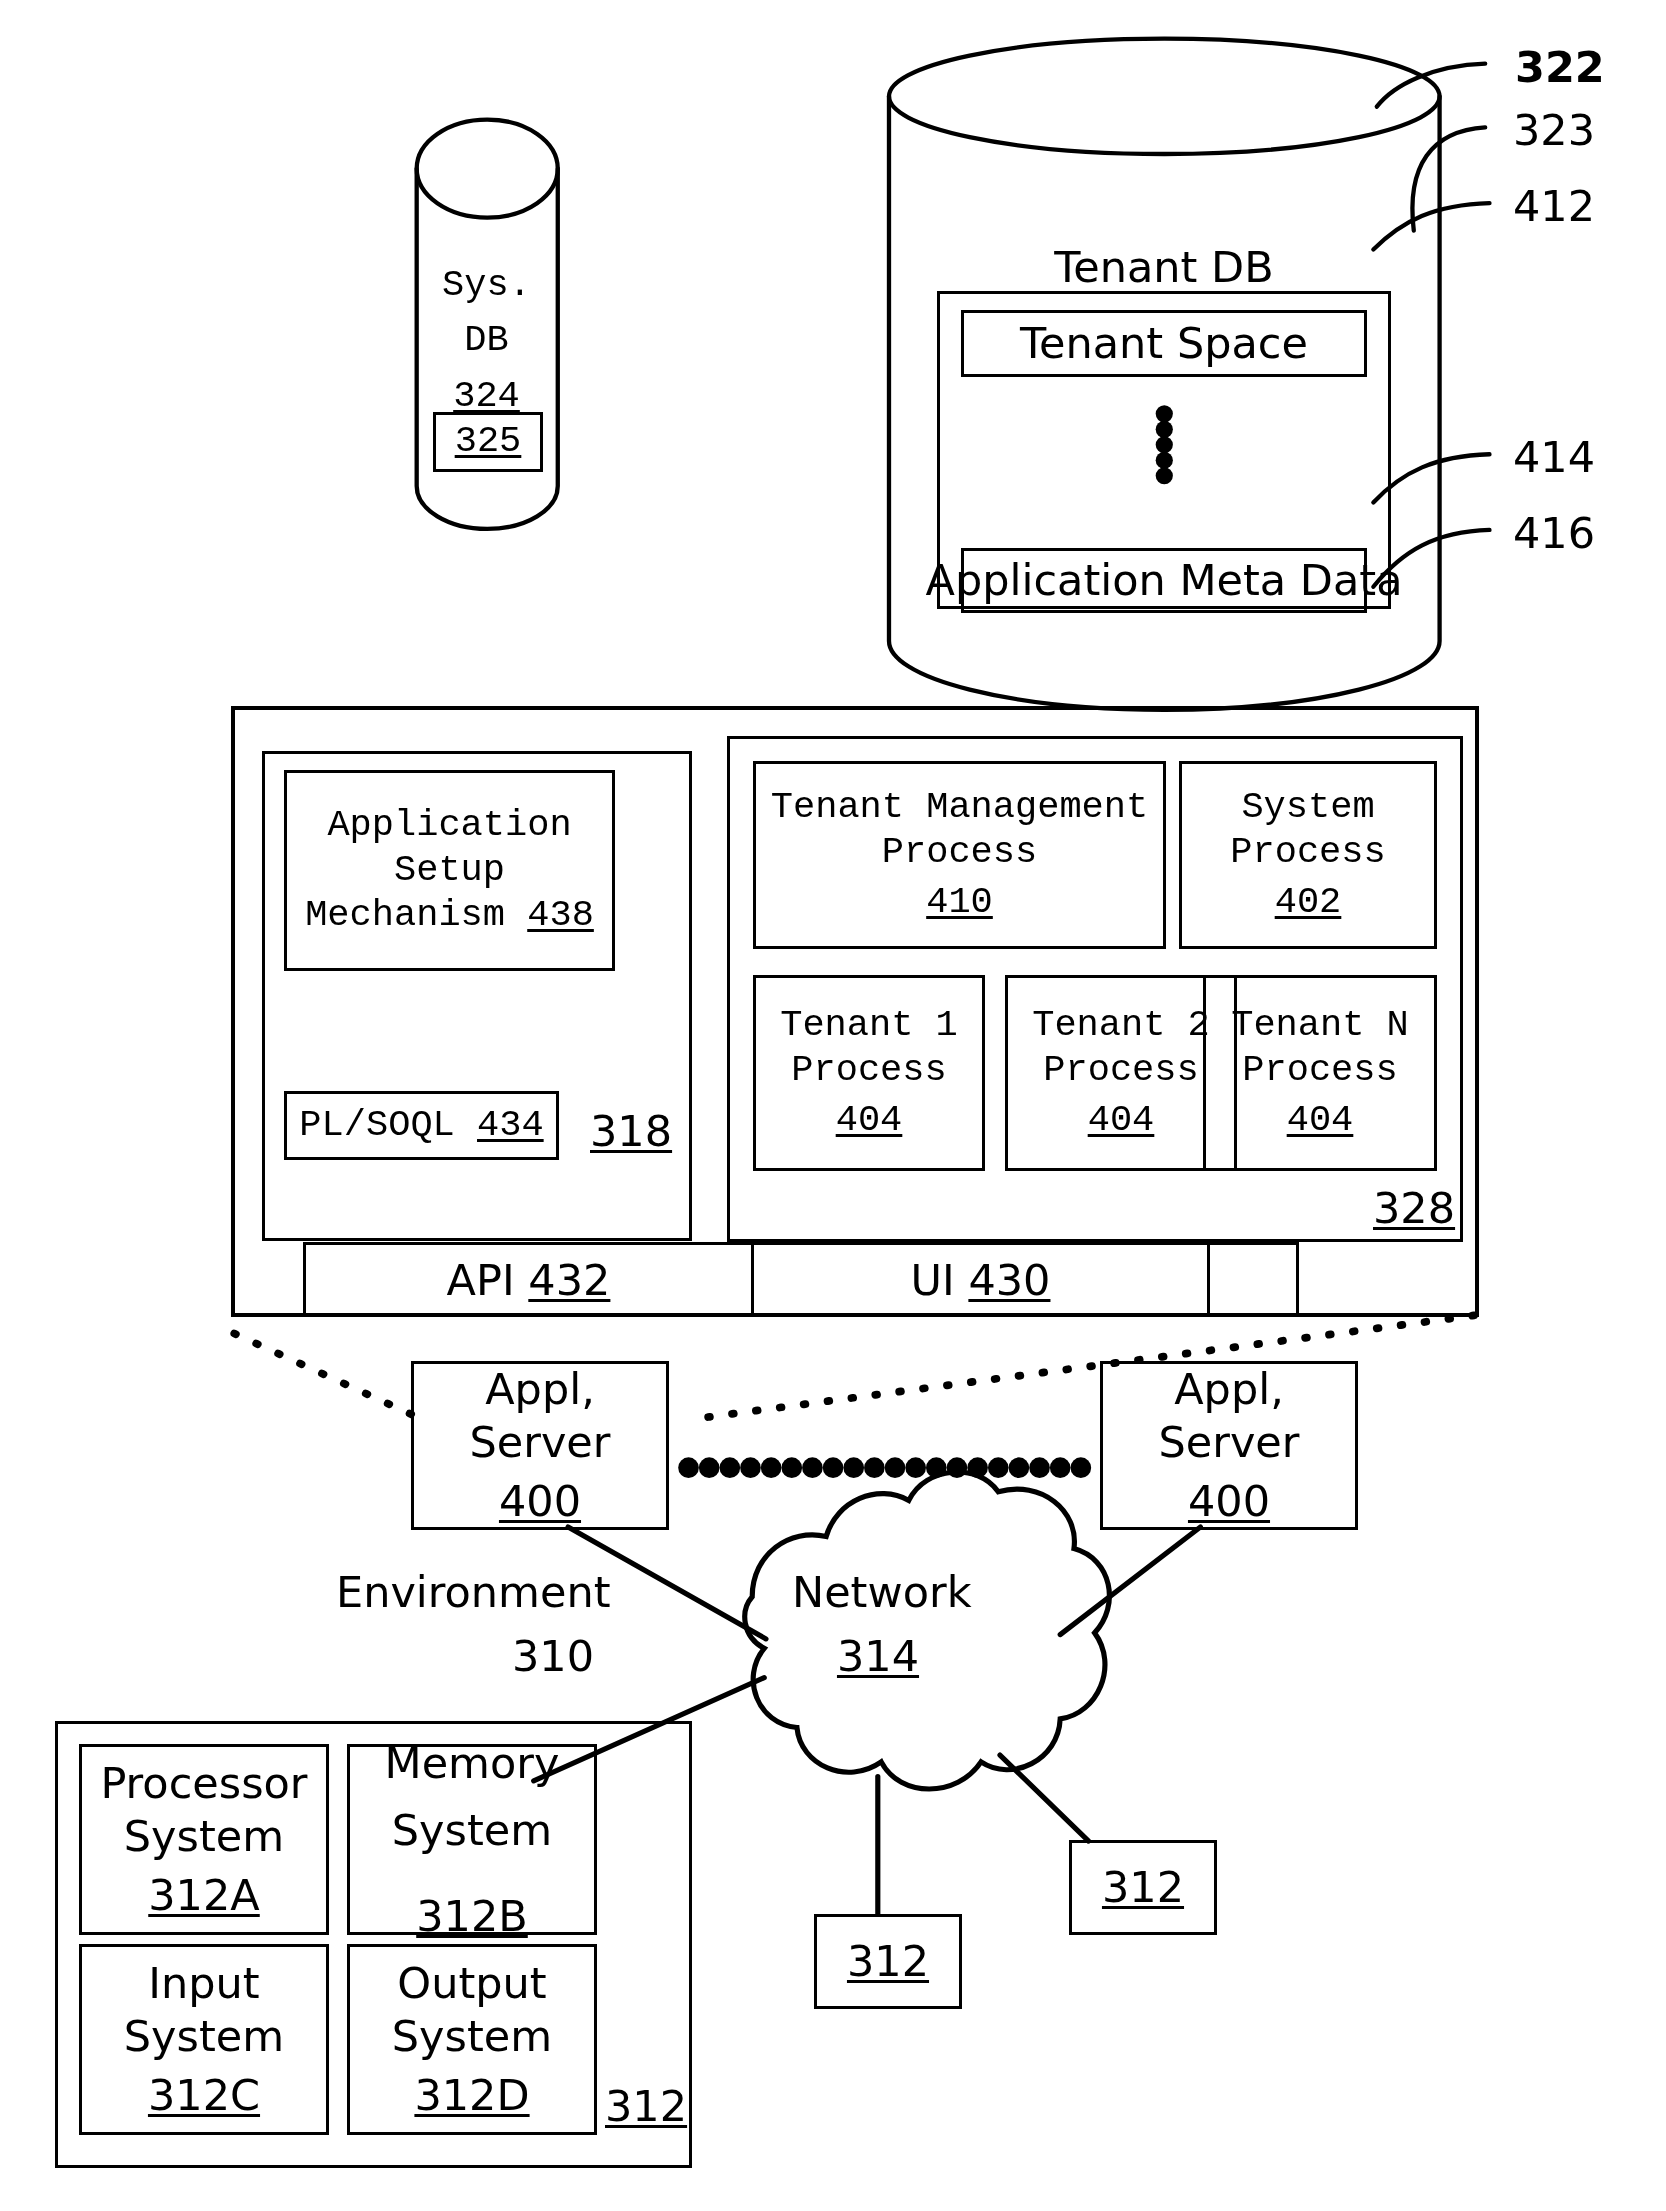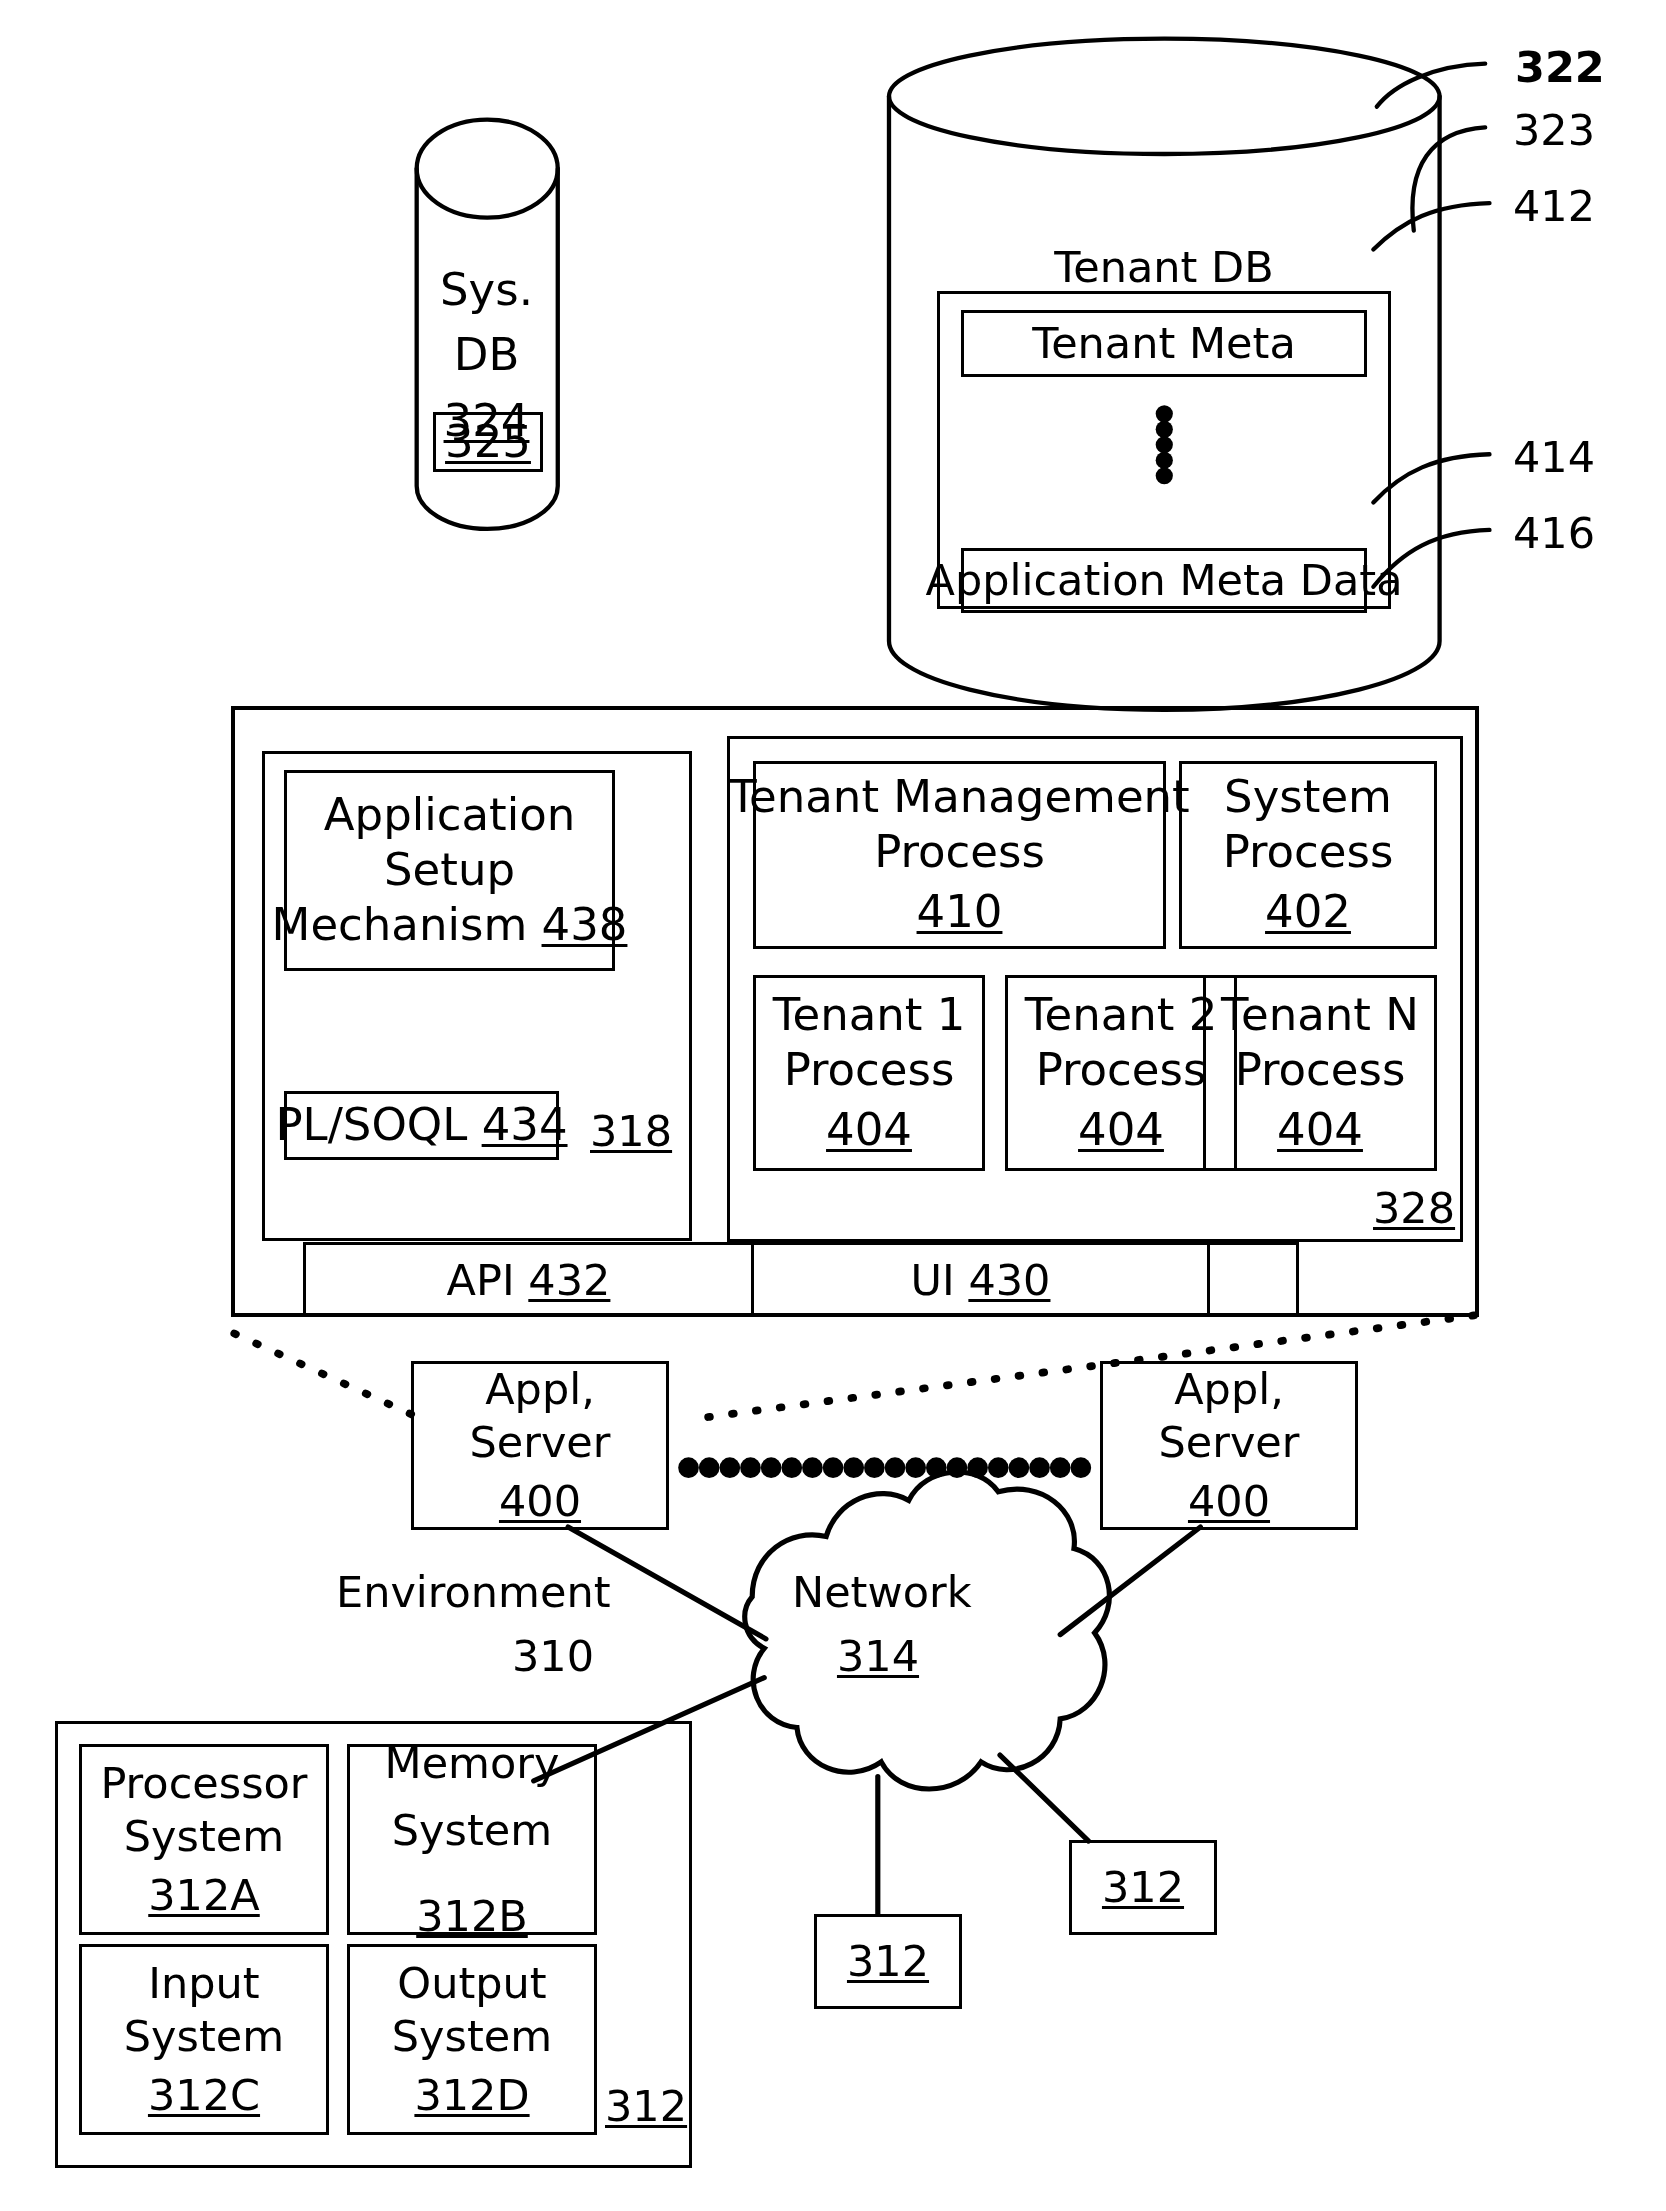--- a/index.html
+++ b/index.html
@@ -36,21 +36,21 @@
     text-align:center;
     line-height:1.25;
   }
   svg.ovl{
     position:absolute;
     left:0;top:0;
     width:1667px;height:2211px;
     pointer-events:none;
     overflow:visible;
   }
-  .fs48{font-size:45px;}
+  .fs48{font-size:37px;font-family:Liberation Mono, monospace;}
   .fs50{font-size:43px;}
 </style>
 </head>
 <body>
 
 <div id="fig">
 
   <svg class="ovl" viewBox="0 0 1937 2570">
     <g fill="none" stroke="#000" stroke-width="5" stroke-linecap="round">
 
@@ -154,21 +154,21 @@
     <span class="ln u">325</span>
   </div>
 
   <div class="lbl fs50" style="left:992px;top:241px;width:344px;">
     <span class="ln">Tenant DB</span>
   </div>
 
   <div class="box" style="left:937px;top:291px;width:454px;height:318px;border-width:3.4px;"></div>
 
   <div class="box fs50" style="left:961px;top:310px;width:406px;height:67px;">
-    <span class="ln">Tenant Meta</span>
+    <span class="ln">Tenant Space</span>
   </div>
 
 
   <div class="box fs50" style="left:961px;top:548px;width:406px;height:65px;">
     <span class="ln">Application Meta Data</span>
   </div>
 
   <div class="lbl fs50" style="left:1515px;top:41px;font-weight:bold;">
     <span>322</span>
   </div>

